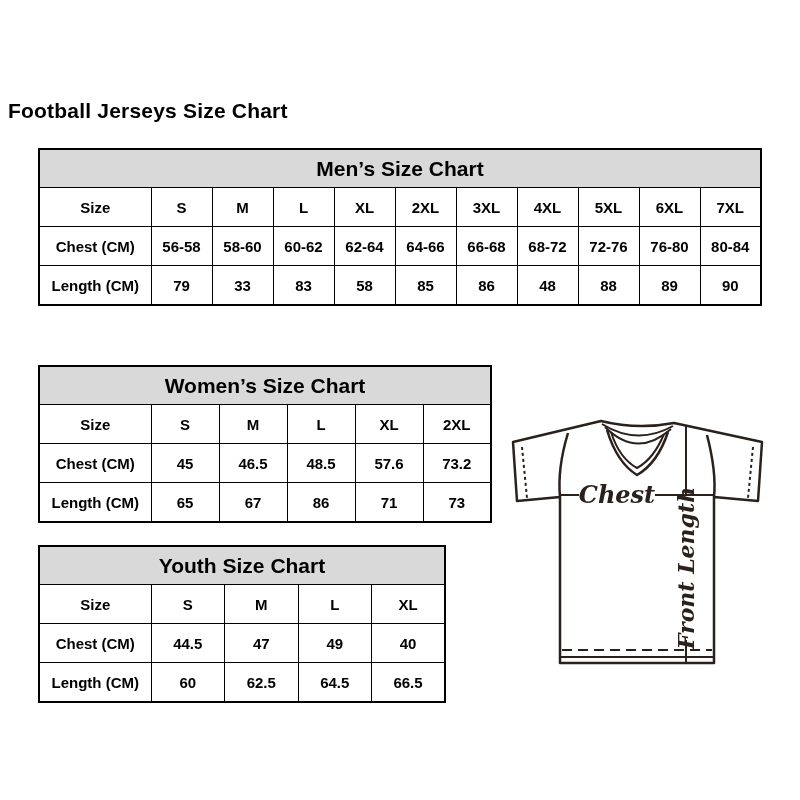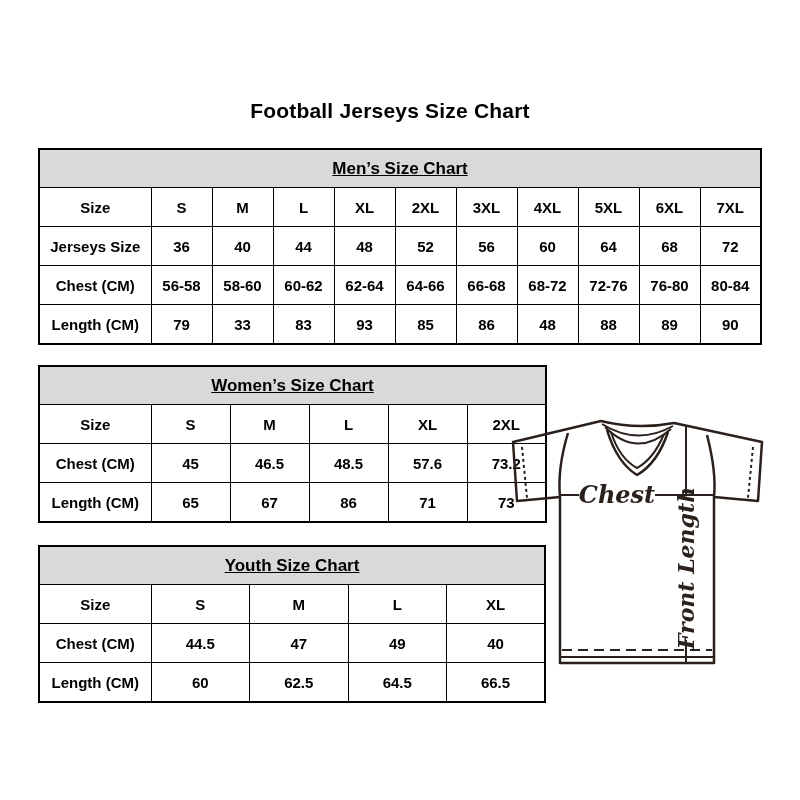--- a/index.html
+++ b/index.html
@@ -8,39 +8,39 @@
     --jersey:#2a201c;
     --ink:#000000;
   }
   html,body{margin:0;padding:0;}
   body{
     width:800px;height:800px;position:relative;background:#ffffff;
     font-family:"Liberation Sans",sans-serif;color:var(--ink);
     overflow:hidden;
   }
   .page-title{
-    position:absolute;left:0;top:99px;width:780px;
-    text-align:center;font-size:21px;font-weight:bold;
+    position:absolute;left:8px;top:99px;width:780px;
+    text-align:left;font-size:21px;font-weight:bold;
     letter-spacing:.2px;
   }
   table.size-table{
     position:absolute;border-collapse:collapse;table-layout:fixed;
     border:2px solid var(--tbl-border);background:#ffffff;
   }
   table.size-table td{
     border:1px solid var(--tbl-border);
     height:38px;padding:0;text-align:center;vertical-align:middle;
     font-weight:bold;font-size:15px;white-space:nowrap;
   }
   table.size-table td.tbl-title{
-    background:var(--header-bg);font-size:17px;height:37px;text-decoration:underline;
+    background:var(--header-bg);font-size:21px;height:37px;
   }
   #men-table{left:38px;top:148px;width:724px;}
-  #women-table{left:38px;top:365px;width:509px;padding-left:8px;}
-  #youth-table{left:38px;top:545px;width:508px;}
+  #women-table{left:38px;top:365px;width:454px;padding-left:8px;}
+  #youth-table{left:38px;top:545px;width:408px;}
   #jersey-svg{position:absolute;left:505px;top:403px;}
   .jline{stroke:var(--jersey);fill:none;stroke-linecap:butt;stroke-linejoin:round;}
   .jlabel{
     font-family:"DejaVu Serif",serif;font-style:italic;font-weight:bold;
     fill:var(--jersey);
   }
 </style>
 </head>
 <body>
 
@@ -71,51 +71,38 @@
         <td>L</td>
         <td>XL</td>
         <td>2XL</td>
         <td>3XL</td>
         <td>4XL</td>
         <td>5XL</td>
         <td>6XL</td>
         <td>7XL</td>
       </tr>
       <tr>
-        <td>Jerseys Size</td>
-        <td>36</td>
-        <td>40</td>
-        <td>44</td>
-        <td>48</td>
-        <td>52</td>
-        <td>56</td>
-        <td>60</td>
-        <td>64</td>
-        <td>68</td>
-        <td>72</td>
-      </tr>
-      <tr>
         <td>Chest (CM)</td>
         <td>56-58</td>
         <td>58-60</td>
         <td>60-62</td>
         <td>62-64</td>
         <td>64-66</td>
         <td>66-68</td>
         <td>68-72</td>
         <td>72-76</td>
         <td>76-80</td>
         <td>80-84</td>
       </tr>
       <tr>
         <td>Length (CM)</td>
         <td>79</td>
         <td>33</td>
         <td>83</td>
-        <td>93</td>
+        <td>58</td>
         <td>85</td>
         <td>86</td>
         <td>48</td>
         <td>88</td>
         <td>89</td>
         <td>90</td>
       </tr>
     </tbody>
   </table>
 

